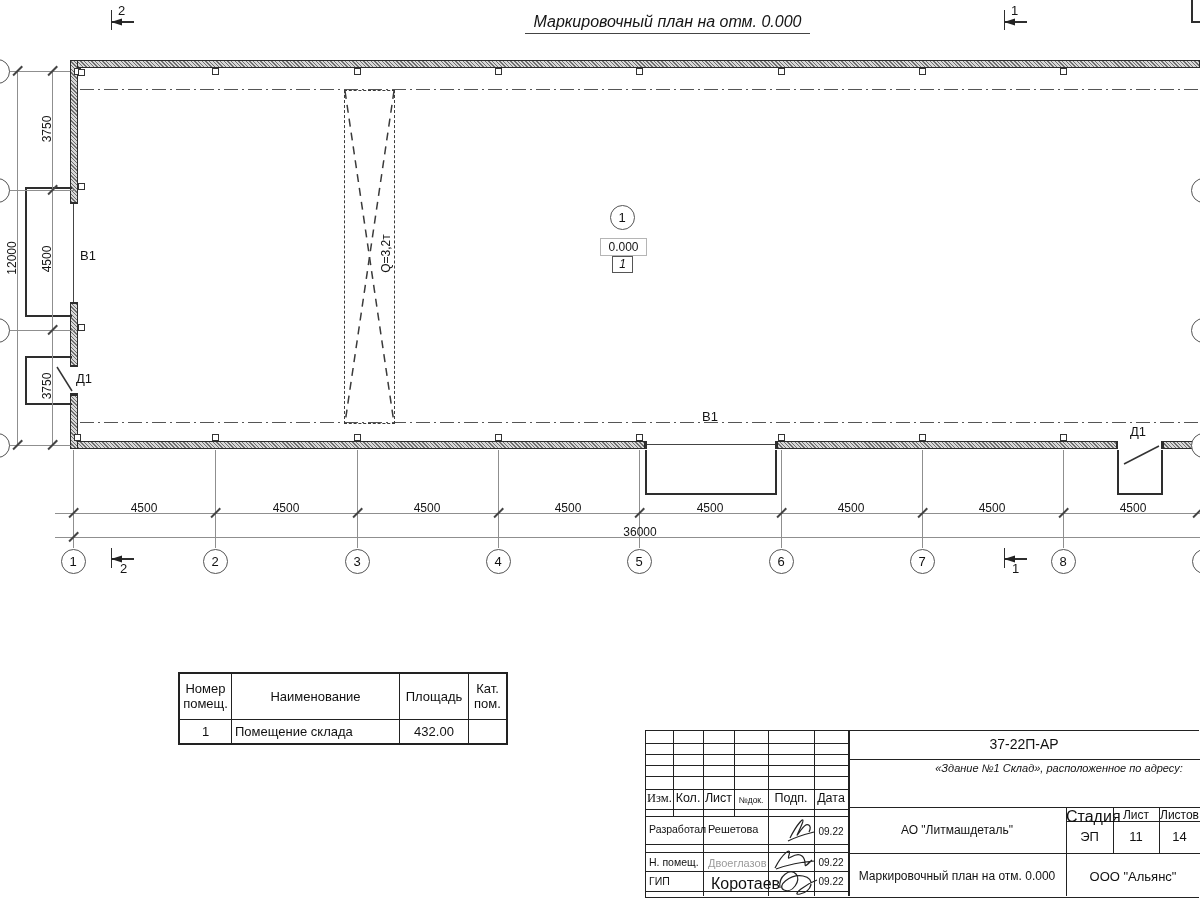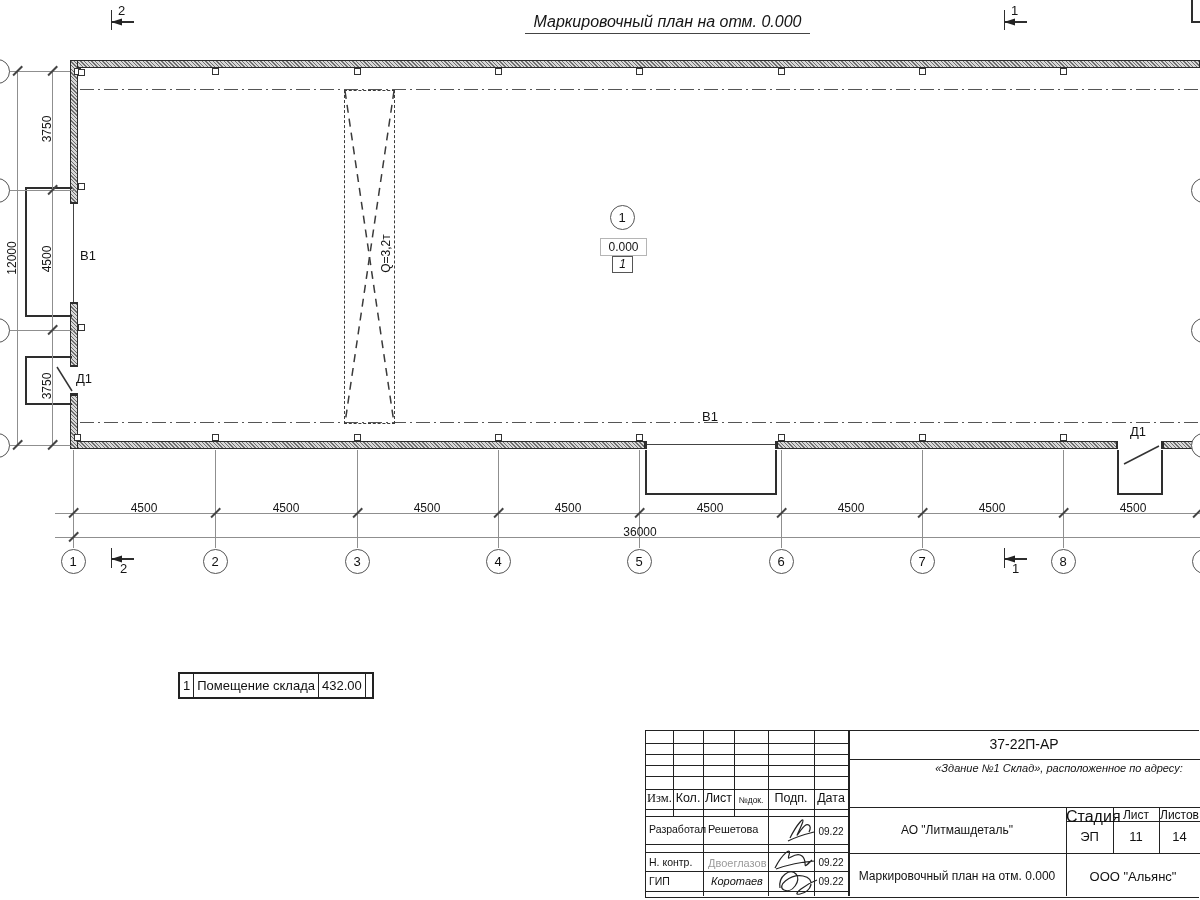--- a/index.html
+++ b/index.html
@@ -218,23 +218,29 @@
   <div class="cc" style="left:909.5px;top:548.5px;">
       <span>7</span>
     </div>
   <div class="cc" style="left:1050.5px;top:548.5px;">
       <span>8</span>
     </div>
   <div class="cc" style="left:1191.5px;top:548.5px;"></div>
 
   <table class="expl">
     <tbody>
+        <tr style="height:46px;">
+      <td style="width:45px;">Номер помещ.</td>
+      <td style="width:161px;">Наименование</td>
+      <td style="width:62px;">Площадь</td>
+      <td style="width:31px;">Кат. пом.</td>
+    </tr>
     <tr style="height:25px;">
       <td>1</td>
-      <td style="text-align:center;">Помещение склада</td>
+      <td style="text-align:left;">Помещение склада</td>
       <td>432.00</td>
       <td></td>
     </tr>
   </tbody>
     </table>
 
 
   <div class="tb">
 
     <div class="vl" style="left:27px;top:0;width:1px;height:85px;"></div>
@@ -267,25 +273,25 @@
     <div class="txt ctr" style="left:0;top:60px;width:27px;font-size:12.5px;font-family:Liberation Serif, serif;">Изм.</div>
     <div class="txt ctr" style="left:27px;top:60px;width:30px;font-size:12.5px;">Кол.</div>
     <div class="txt ctr" style="left:57px;top:60px;width:31px;font-size:12.5px;">Лист</div>
     <div class="txt ctr" style="left:88px;top:64px;width:34px;font-size:8.5px;">№док.</div>
     <div class="txt ctr" style="left:122px;top:60px;width:46px;font-size:12.5px;">Подп.</div>
     <div class="txt ctr" style="left:168px;top:60px;width:34px;font-size:12.5px;">Дата</div>
 
     <div class="txt" style="left:3px;top:92px;font-size:10.5px;">Разработал</div>
     <div class="txt" style="left:62px;top:92px;font-size:11px;">Решетова</div>
     <div class="txt ctr" style="left:168px;top:95px;width:34px;font-size:10px;">09.22</div>
-    <div class="txt" style="left:3px;top:125px;font-size:10.5px;">Н. контр.</div>
+    <div class="txt" style="left:3px;top:125px;font-size:10.5px;">Н. помещ.</div>
     <div class="txt" style="left:62px;top:126px;font-size:11px;color:#9a9a9a;">Двоеглазов</div>
     <div class="txt ctr" style="left:168px;top:126px;width:34px;font-size:10px;">09.22</div>
     <div class="txt" style="left:3px;top:144px;font-size:10.5px;">ГИП</div>
-    <div class="txt" style="left:65px;top:144px;font-size:11px;font-style:italic;">Коротаев</div>
+    <div class="txt" style="left:65px;top:144px;font-size:16px;">Коротаев</div>
     <div class="txt ctr" style="left:168px;top:145px;width:34px;font-size:10px;">09.22</div>
 
     <div class="txt ctr" style="left:202px;top:5px;width:352px;font-size:14px;">37-22П-АР</div>
     <div class="abs ctr" style="left:202px;top:31px;width:422px;font-size:11px;line-height:13.5px;font-style:italic;">
       <div>«Здание №1 Склад», расположенное по адресу:</div>
     </div>
     <div class="txt ctr" style="left:202px;top:92px;width:218px;font-size:12px;">АО "Литмашдеталь"</div>
     <div class="txt ctr" style="left:420px;top:77px;width:47px;font-size:16px;">Стадия</div>
     <div class="txt ctr" style="left:467px;top:77px;width:46px;font-size:12px;">Лист</div>
     <div class="txt ctr" style="left:513px;top:77px;width:41px;font-size:12px;">Листов</div>

